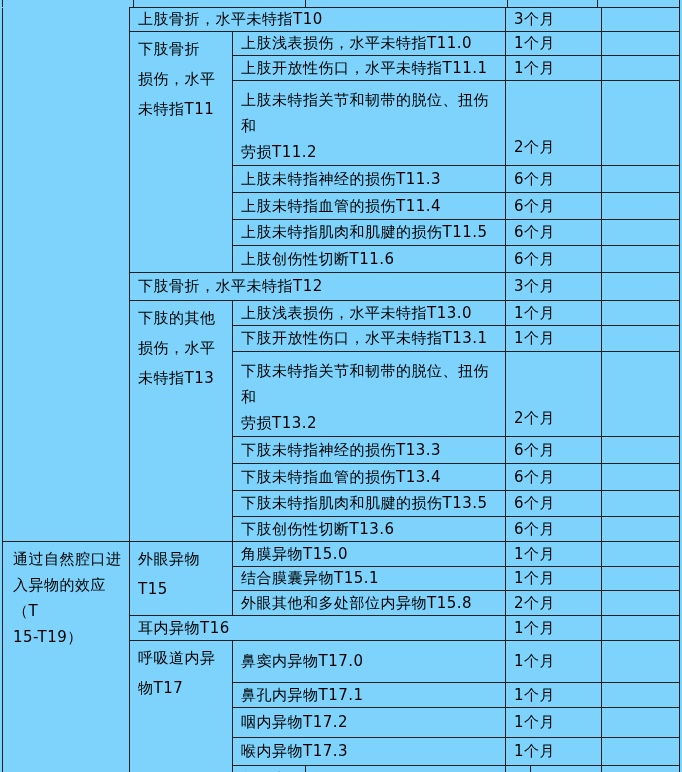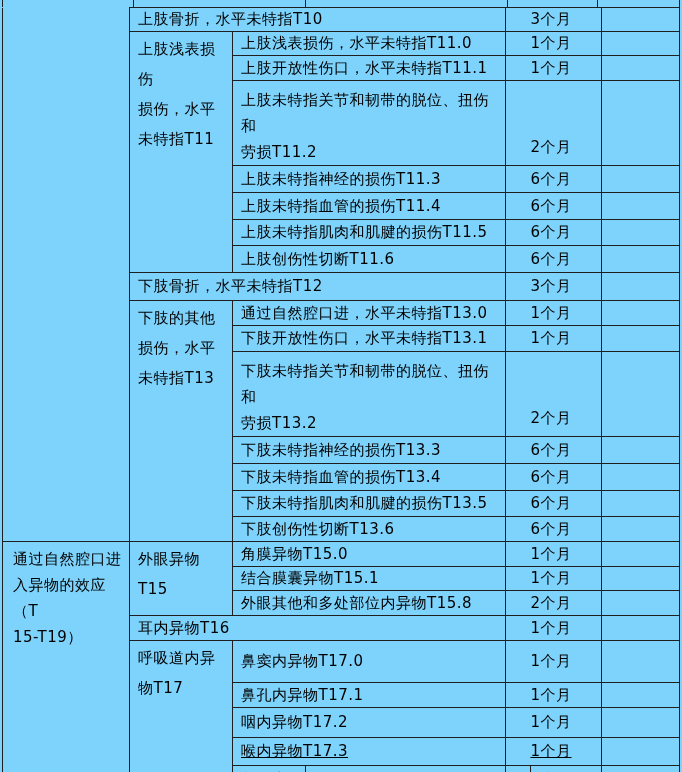--- a/index.html
+++ b/index.html
@@ -24,21 +24,21 @@
   td {
     border: 1px solid #1f1f1f;
     padding: 0 8px;
     font-size: 15px;
     color: #000000;
     overflow: hidden;
     letter-spacing: 0.5px;
   }
   td.item   { text-align: left; vertical-align: middle; }
   td.wrap   { white-space: pre-line; vertical-align: top; padding-top: 6px; line-height: 26px; }
-  td.months { text-align: center; padding-right: 13px; vertical-align: middle; }
+  td.months { text-align: left; padding-right: 13px; vertical-align: middle; }
   td.bottom { vertical-align: bottom; padding-bottom: 8px; }
   td.sub    { vertical-align: top; white-space: pre-line; line-height: 30px; padding: 2px 6px 0 8px; }
   td.cat    { vertical-align: top; white-space: pre-line; line-height: 26px; padding: 4px 4px 0 10px; }
   td.blank  { }
   td.no-top    { border-top: none; }
   .vseg {
     position: absolute;
     width: 1px;
     background: #1f1f1f;
   }
@@ -64,21 +64,21 @@
         <col style="width: 78px;">
       </colgroup>
     <tbody id="table-body">
         <tr style="height: 24px;">
           <td rowspan="16" class="cat no-top"></td>
           <td colspan="2" class="item">上肢骨折，水平未特指T10</td>
           <td class="months">3个月</td>
           <td class="blank"></td>
         </tr>
         <tr style="height: 24px;">
-          <td rowspan="7" class="sub">上肢浅表损伤
+          <td rowspan="7" class="sub">下肢骨折
 损伤，水平
 未特指T11</td>
           <td class="item">上肢浅表损伤，水平未特指T11.0</td>
           <td class="months">1个月</td>
           <td class="blank"></td>
         </tr>
         <tr style="height: 25px;">
           <td class="item">上肢开放性伤口，水平未特指T11.1</td>
           <td class="months">1个月</td>
           <td class="blank"></td>
@@ -111,21 +111,21 @@
         </tr>
         <tr style="height: 28px; padding-left: 6px;">
           <td colspan="2" class="item">下肢骨折，水平未特指T12</td>
           <td class="months">3个月</td>
           <td class="blank"></td>
         </tr>
         <tr style="height: 25px;">
           <td rowspan="7" class="sub">下肢的其他
 损伤，水平
 未特指T13</td>
-          <td class="item">通过自然腔口进，水平未特指T13.0</td>
+          <td class="item">上肢浅表损伤，水平未特指T13.0</td>
           <td class="months">1个月</td>
           <td class="blank"></td>
         </tr>
         <tr style="height: 26px;">
           <td class="item">下肢开放性伤口，水平未特指T13.1</td>
           <td class="months">1个月</td>
           <td class="blank"></td>
         </tr>
         <tr style="height: 53px;">
           <td class="item wrap">下肢未特指关节和韧带的脱位、扭伤和
@@ -187,21 +187,21 @@
         <tr style="height: 25px;">
           <td class="item">鼻孔内异物T17.1</td>
           <td class="months">1个月</td>
           <td class="blank"></td>
         </tr>
         <tr style="height: 30px;">
           <td class="item">咽内异物T17.2</td>
           <td class="months">1个月</td>
           <td class="blank"></td>
         </tr>
-        <tr style="height: 28px; text-decoration: underline;">
+        <tr style="height: 28px;">
           <td class="item">喉内异物T17.3</td>
           <td class="months">1个月</td>
           <td class="blank"></td>
         </tr>
         <tr style="height: 28px;">
           <td class="item">气管内异物T17.4</td>
           <td class="months">1个月</td>
           <td class="blank"></td>
         </tr>
       </tbody>

